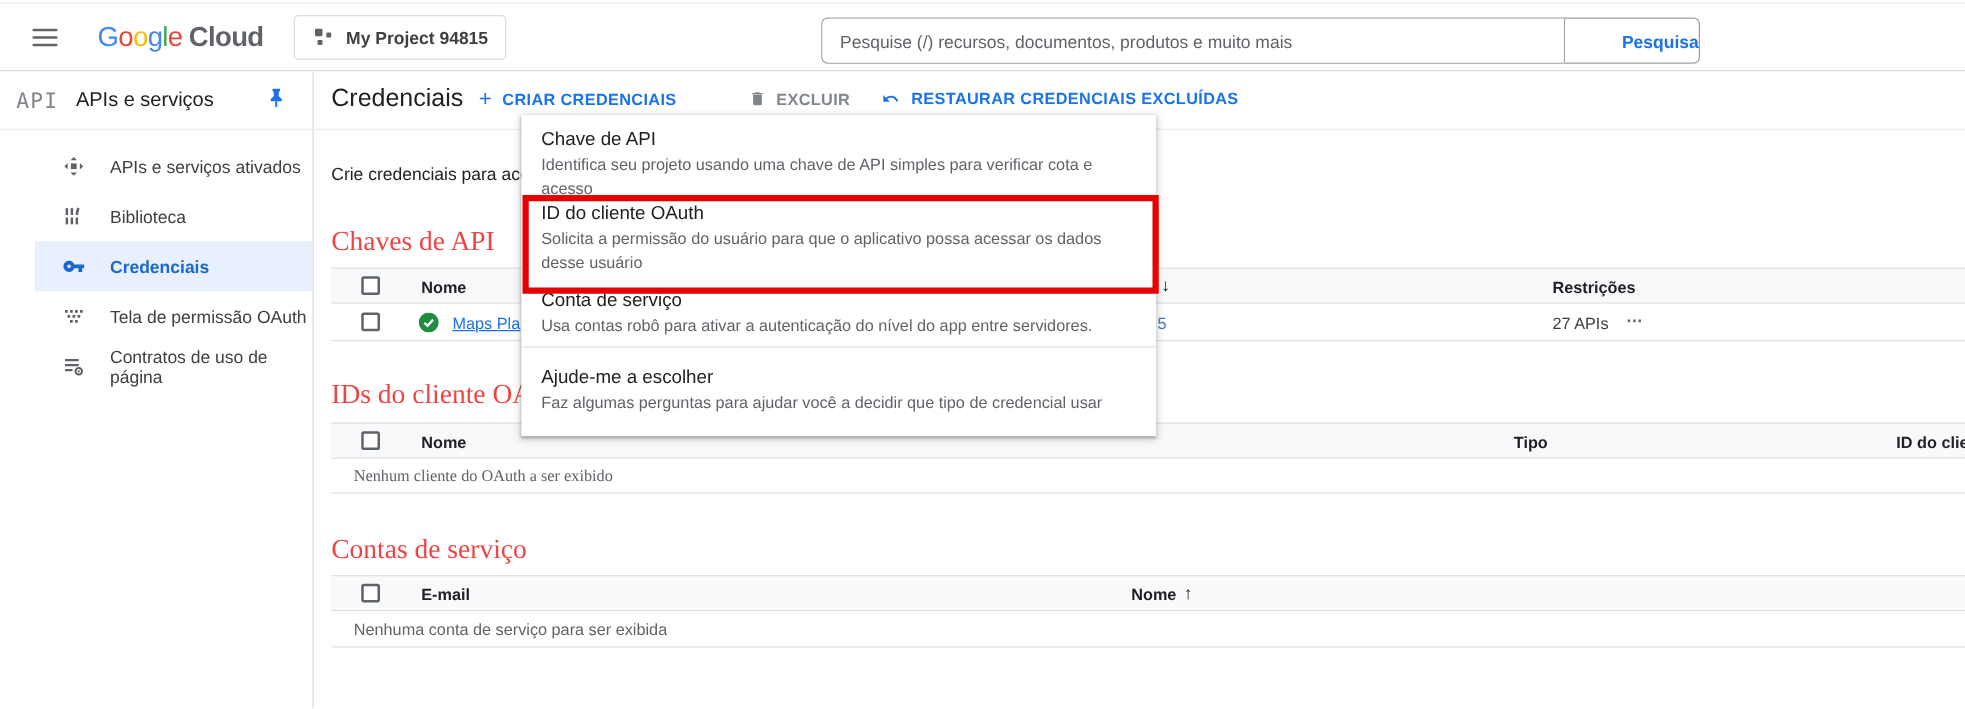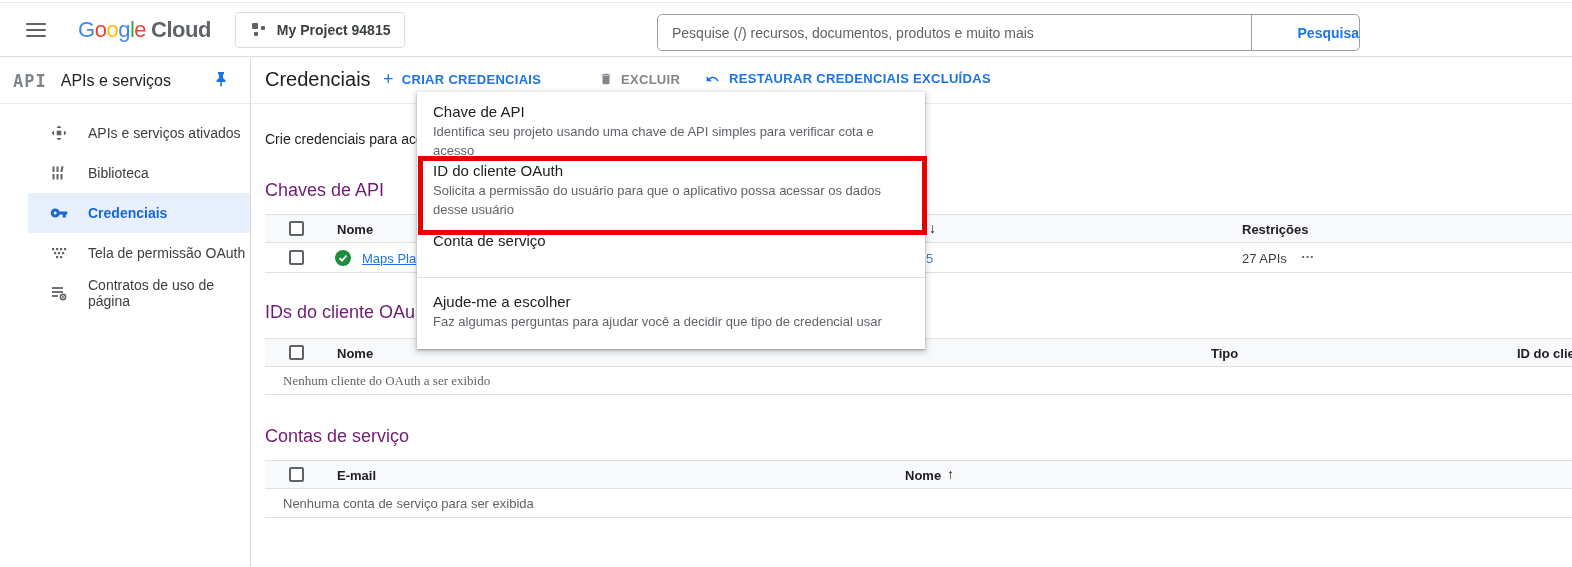--- a/index.html
+++ b/index.html
@@ -28,21 +28,21 @@
                   font-size:14px; color:#6d28d9; padding:0 14px; border-radius:5px 0 0 5px; }
   .search-input::placeholder { color:#5f6368; }
   .search-btn { width:108px; border-left:1px solid #9aa0a6; display:flex; align-items:center;
                 justify-content:center; gap:7px; cursor:pointer; border-radius:0 5px 5px 0; }
   .search-btn-label { color:#1a73e8; font-size:14px; font-weight:bold;padding-left:38px; }
 
   
   .sidebar { position:absolute; left:0; top:58px; width:251px; height:509px; background:#fff;
              border-right:1px solid #dadce0; }
   .sidebar-header { height:46px; border-bottom:1px solid #e8eaed; display:flex; align-items:center; }
-  .api-logo { margin-left:13px; font-family:"DejaVu Sans Mono", monospace; font-weight:bold;
+  .api-logo { margin-left:13px; font-family:"DejaVu Sans Mono", monospace; font-weight:normal;
               font-size:17px; color:#80868b; letter-spacing:1px; }
   .sidebar-title { margin-left:14px; font-size:16px; color:#202124; }
   .pin { margin-left:auto; margin-right:22px; cursor:pointer; }
   .nav { padding-top:9px;margin-left:28px; }
   .nav-item { height:40px; display:flex; align-items:center; cursor:pointer; }
   .nav-item .nicon { width:18px; margin-left:22px; display:flex; justify-content:center; }
   .nav-item .nlabel { margin-left:20px; font-size:14px; color:#3c4043; }
   .nav-item.selected { background:#e8f0fe; }
   .nav-item.selected .nlabel { color:#1967d2; font-weight:bold; }
 
@@ -52,21 +52,21 @@
   .page-title { position:absolute; left:13px; top:10px; font-size:20px; color:#202124; }
   .tb-btn { position:absolute; top:13px; display:flex; align-items:center; gap:8px; cursor:pointer;
             font-size:13px; font-weight:bold; letter-spacing:0.3px; white-space:nowrap; }
   .tb-blue { color:#1a73e8; }
   .tb-gray { color:#80868b; }
   .plus-glyph { font-size:18px; font-weight:normal; line-height:16px; }
 
   
   .frag { white-space:nowrap; }
   .intro { position:absolute; left:265px; top:131px; font-size:14px; color:#202124; }
-  .section-h { position:absolute; font-size:18px; color:#701a75; }
+  .section-h { position:absolute; font-size:22px; color:#ef4444;font-family:Liberation Serif, serif; }
   .h-apikeys { left:265px; top:180px; }
   .h-oauth   { left:265px; top:302px; }
   .h-svc     { left:265px; top:426px; }
 
   .trow { position:absolute; left:265px; right:0; background:#fff; }
   .trow.head { background:#f8f9fa; border-top:1px solid #e0e0e0; border-bottom:1px solid #e0e0e0; }
   .trow.body { border-bottom:1px solid #e0e0e0; }
   .cell { position:absolute; font-size:13px; color:#3c4043; white-space:nowrap; }
   .cell.hdr { font-weight:bold; color:#202124; }
   .checkbox { position:absolute; left:24px; width:15px; height:15px; border:2px solid #5f6368;
@@ -274,20 +274,21 @@
       <div class="dd-desc">Identifica seu projeto usando uma chave de API simples para verificar cota e</div>
       <div class="dd-desc">acesso</div>
     </div>
     <div class="dd-item dd-2">
       <div class="dd-title">ID do cliente OAuth</div>
       <div class="dd-desc">Solicita a permissão do usuário para que o aplicativo possa acessar os dados</div>
       <div class="dd-desc">desse usuário</div>
     </div>
     <div class="dd-item dd-3">
       <div class="dd-title">Conta de serviço</div>
+      <div class="dd-desc">Usa contas robô para ativar a autenticação do nível do app entre servidores.</div>
     </div>
     <div class="dd-divider"></div>
     <div class="dd-item dd-4">
       <div class="dd-title">Ajude-me a escolher</div>
       <div class="dd-desc">Faz algumas perguntas para ajudar você a decidir que tipo de credencial usar</div>
     </div>
   </div>
 
   <div class="red-box"></div>
 </div>

